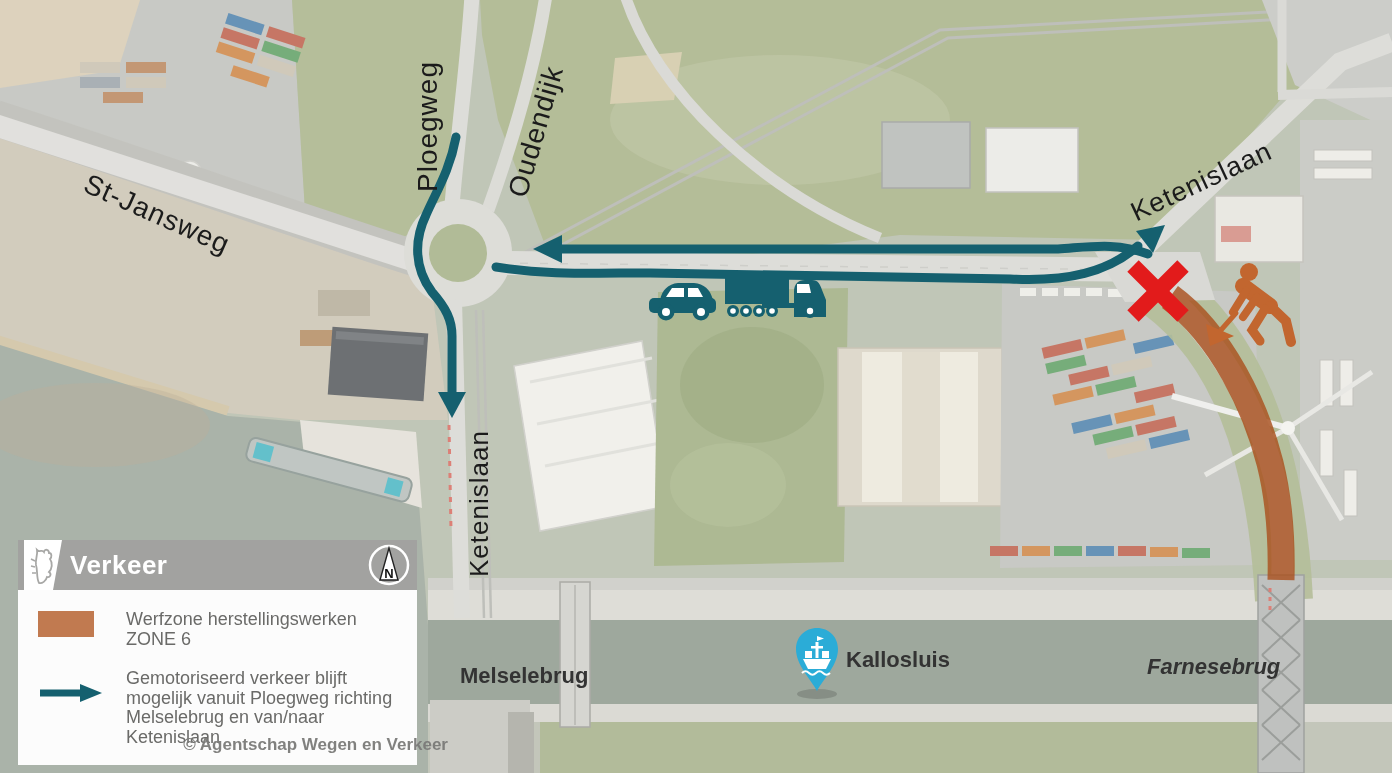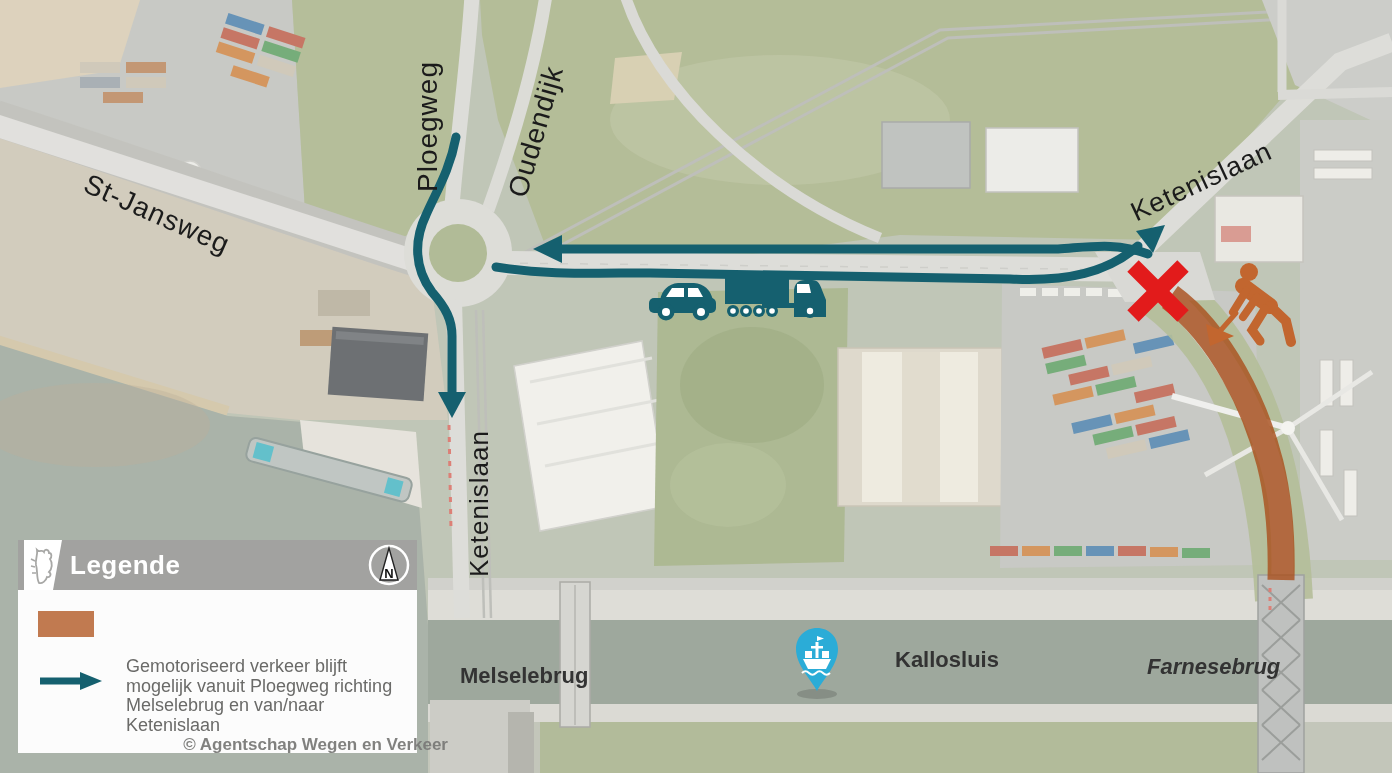--- a/index.html
+++ b/index.html
@@ -9,21 +9,21 @@
   .map-label{position:absolute;color:#1b1b1b;white-space:nowrap;pointer-events:none;
              font-size:27px;letter-spacing:1px;}
   .map-label.bridge{font-weight:bold;font-size:22px;color:#333;letter-spacing:0;}
   #lbl-st-jansweg{left:92px;top:168px;transform:rotate(24deg);transform-origin:0 0;font-size:28px;}
   #lbl-ploegweg{left:412px;top:192px;transform:rotate(-90deg);transform-origin:0 0;font-size:28px;}
   #lbl-oudendijk{left:502px;top:192px;transform:rotate(-74deg);transform-origin:0 0;font-size:28px;}
   #lbl-ketenislaan-ne{left:1126px;top:200px;transform:rotate(-25deg);transform-origin:0 0;}
   #lbl-ketenislaan-s{left:464px;top:577px;transform:rotate(-90deg);transform-origin:0 0;font-size:26px;}
   #lbl-melselebrug{left:460px;top:663px;}
   #lbl-farnesebrug{left:1147px;top:654px;font-style:italic;}
-  #lbl-kallosluis{left:895px;top:647px;text-align:center;}
+  #lbl-kallosluis{left:846px;top:647px;text-align:center;}
   #credit{position:absolute;left:0;top:735px;width:432px;text-align:right;
           font-size:17px;font-weight:bold;color:rgba(122,122,120,0.95);margin-left:16px;}
   
   #legend{position:absolute;left:18px;top:540px;width:399px;}
   #legend-header{position:relative;height:50px;background:#a2a2a0;display:flex;align-items:center;}
   #legend-logo{position:absolute;left:6px;top:0;}
   #legend-title{margin-left:52px;color:#fff;font-weight:bold;font-size:26px;letter-spacing:0.5px;}
   #compass{position:absolute;right:5px;top:2px;}
   #legend-body{background:rgba(255,255,255,0.96);padding:20px 14px 18px 20px;}
   .legend-row{display:flex;align-items:flex-start;margin-bottom:20px;}
@@ -288,34 +288,35 @@
 <div class="map-label bridge" id="lbl-farnesebrug">Farnesebrug</div>
 <div class="map-label bridge" id="lbl-kallosluis">Kallosluis</div>
 
 <div id="legend">
   <div id="legend-header">
     <svg id="legend-logo" width="40" height="50">
       <polygon points="0,0 38,0 29,50 0,50" fill="#ffffff"></polygon>
       <path d="M15,43 C12,37 14,31 12,25 C11,19 14,15 13,10 C16,13 18,9 20,12 C21,8 25,10 25,13 C28,13 28,17 26,19 C29,23 28,29 25,32 C28,34 26,38 23,37 C22,41 18,44 15,43 Z" fill="none" stroke="#a8a8a6" stroke-width="1.8"></path>
       <path d="M11,21 l-4,-2 M11,27 l-4,-1 M12,33 l-4,0" stroke="#a8a8a6" stroke-width="1.5" fill="none"></path>
     </svg>
-    <div id="legend-title">Legende</div>
+    <div id="legend-title">Verkeer</div>
     <svg id="compass" width="46" height="46">
       <circle cx="23" cy="23" r="19" fill="none" stroke="#ffffff" stroke-width="2.5"></circle>
       <polygon points="23,6 14,38 32,38" fill="#ffffff" stroke="#222222" stroke-width="1.4"></polygon>
       <text x="23" y="36" text-anchor="middle" font-size="13" font-weight="bold" fill="#111111" font-family="Liberation Sans, sans-serif">N</text>
     </svg>
   </div>
   <div id="legend-body">
     <div class="legend-row">
       <div class="legend-icon-col">
         <svg width="58" height="26">
           <rect x="0" y="0" width="56" height="26" fill="#C17A50"></rect>
         </svg>
       </div>
+      <div class="legend-label">Werfzone herstellingswerken ZONE 6</div>
     </div>
     <div class="legend-row traffic">
       <div class="legend-icon-col">
         <svg width="66" height="20">
           <line x1="2" y1="10" x2="44" y2="10" stroke-width="7" stroke="#15606F"></line>
           <polygon points="64,10 42,1 42,19" fill="#15606F"></polygon>
         </svg>
       </div>
       <div class="legend-label">Gemotoriseerd verkeer blijft mogelijk vanuit Ploegweg richting Melselebrug en van/naar Ketenislaan</div>
     </div>

